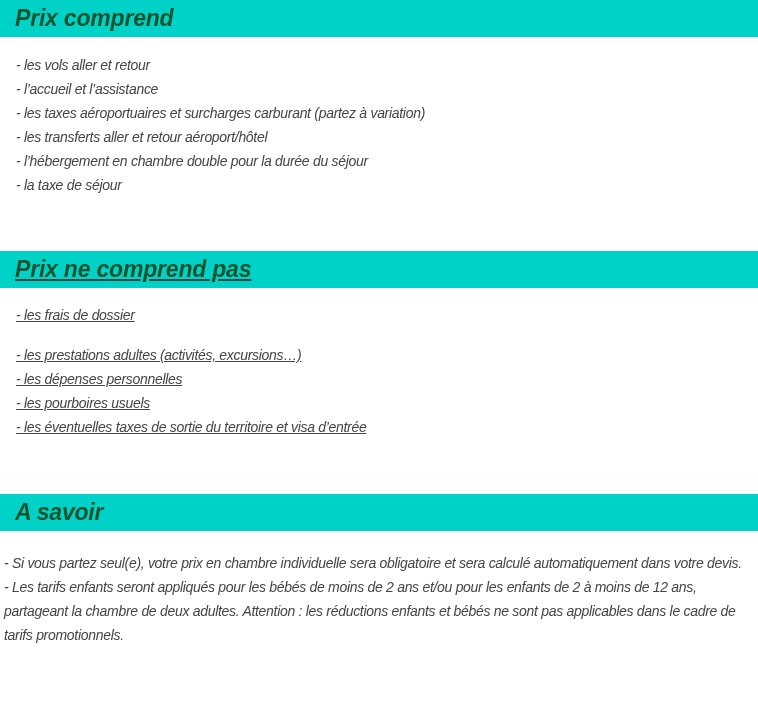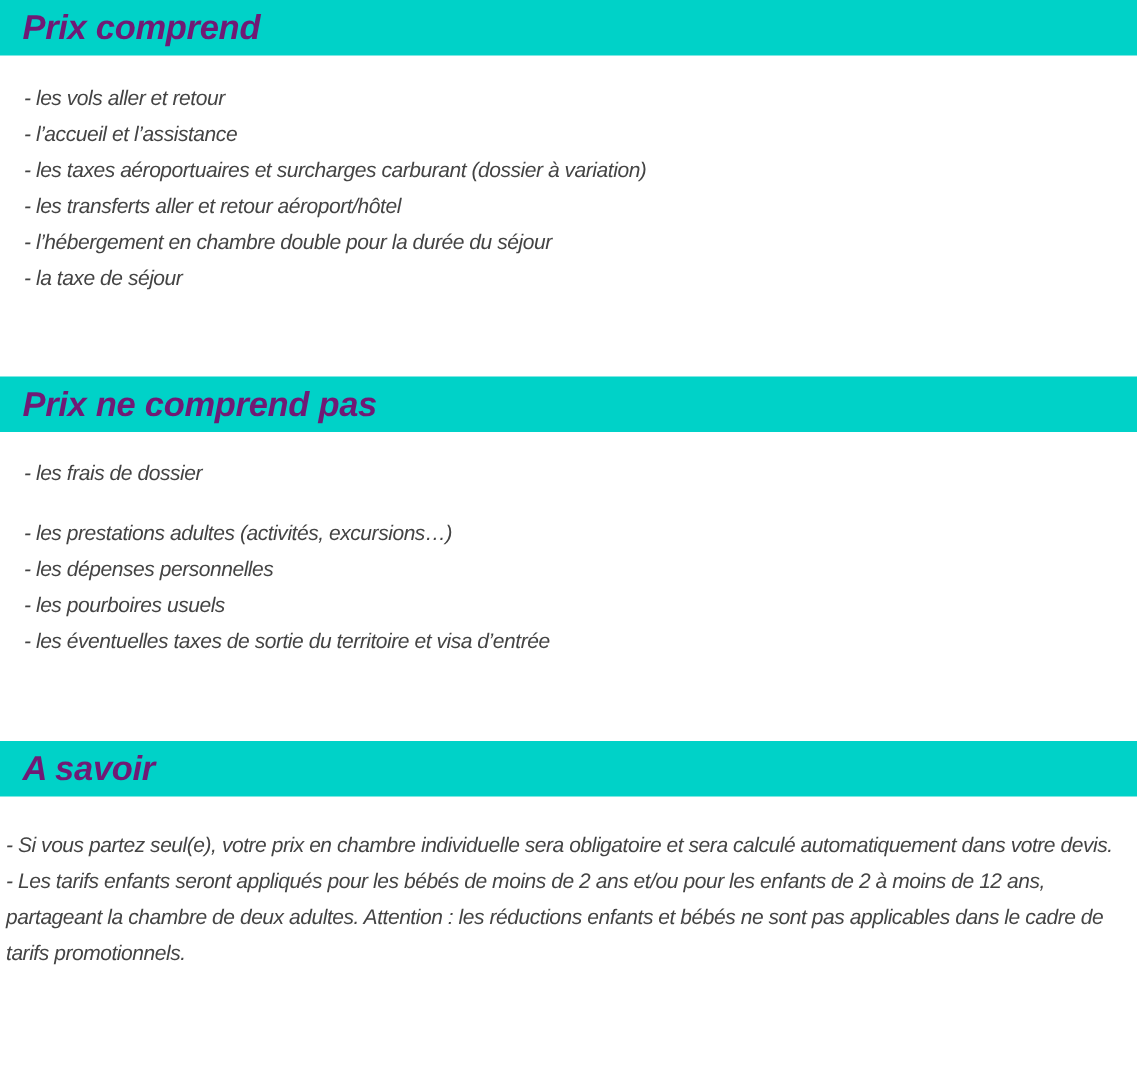--- a/index.html
+++ b/index.html
@@ -10,21 +10,21 @@
     body {
       width: 758px;
       height: 723px;
       overflow: hidden;
       font-family: "Liberation Sans", "DejaVu Sans", sans-serif;
       color: #444444;
     }
     .section-header {
       height: 37px;
       background: #00d2c8;
-      color: #701a75;
+      color: #14532d;
       font-style: italic;
       font-weight: bold;
       font-size: 23px;
       line-height: 37px;
       padding-left: 15px;
       box-sizing: border-box;
       letter-spacing: -0.2px;
     }
     .list {
       margin: 0;
@@ -33,21 +33,21 @@
     }
     .list li {
       font-style: italic;
       font-size: 14px;
       line-height: 24px;
       height: 24px;
       white-space: nowrap;
       letter-spacing: -0.3px;
     }
     #sec1 .list { padding-top: 16px; }
-    #sec2 { margin-top: 38px; }
+    #sec2 { margin-top: 38px; text-decoration: underline; }
     #sec2 .list { padding-top: 15px; }
     #sec2 .list li.gap { margin-top: 16px; }
     #sec3 { margin-top: 39px; }
     .para {
       margin: 4px;
       padding-top: 16px;
       font-style: italic;
       font-size: 14px;
       line-height: 24px;
       letter-spacing: -0.3px;
@@ -58,21 +58,21 @@
     }
   </style>
 </head>
 <body>
 
 <section id="sec1">
   <div class="section-header">Prix comprend</div>
   <ul class="list">
     <li>- les vols aller et retour</li>
     <li>- l’accueil et l’assistance</li>
-    <li>- les taxes aéroportuaires et surcharges carburant (dossier à variation)</li>
+    <li>- les taxes aéroportuaires et surcharges carburant (partez à variation)</li>
     <li>- les transferts aller et retour aéroport/hôtel</li>
     <li>- l’hébergement en chambre double pour la durée du séjour</li>
     <li>- la taxe de séjour</li>
   </ul>
 </section>
 
 <section id="sec2">
   <div class="section-header">Prix ne comprend pas</div>
   <ul class="list">
     <li>- les frais de dossier</li>

